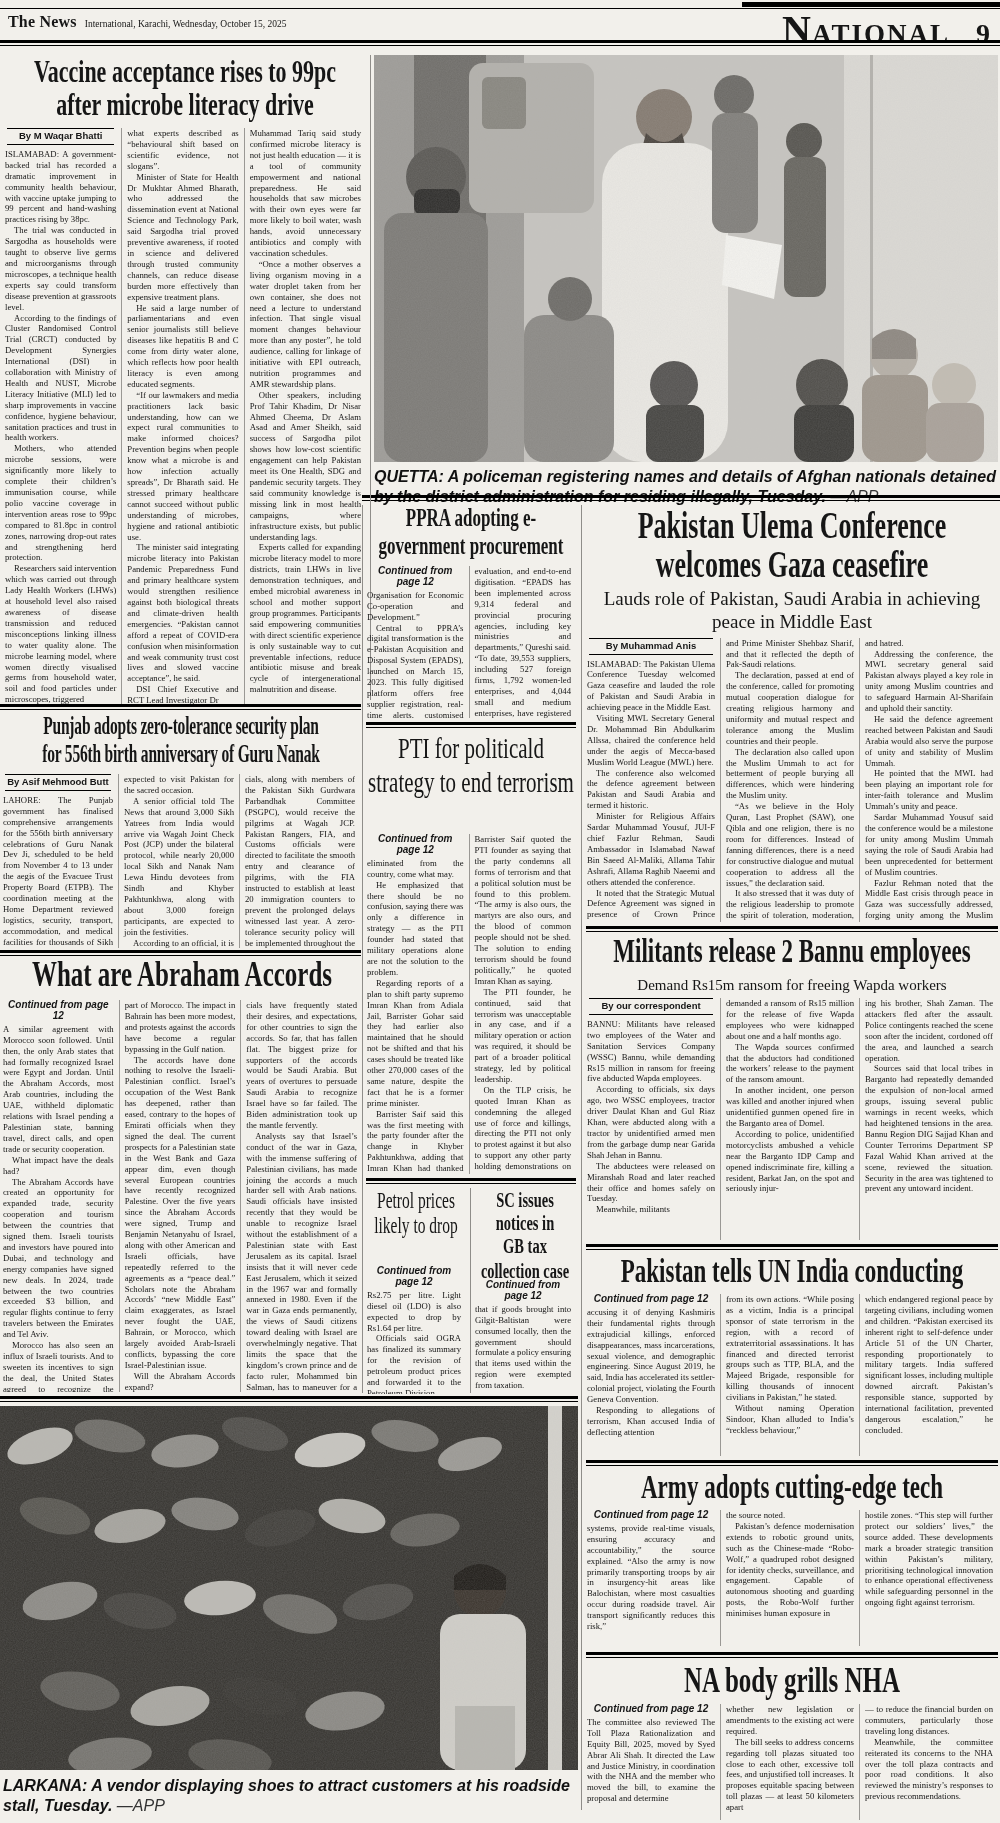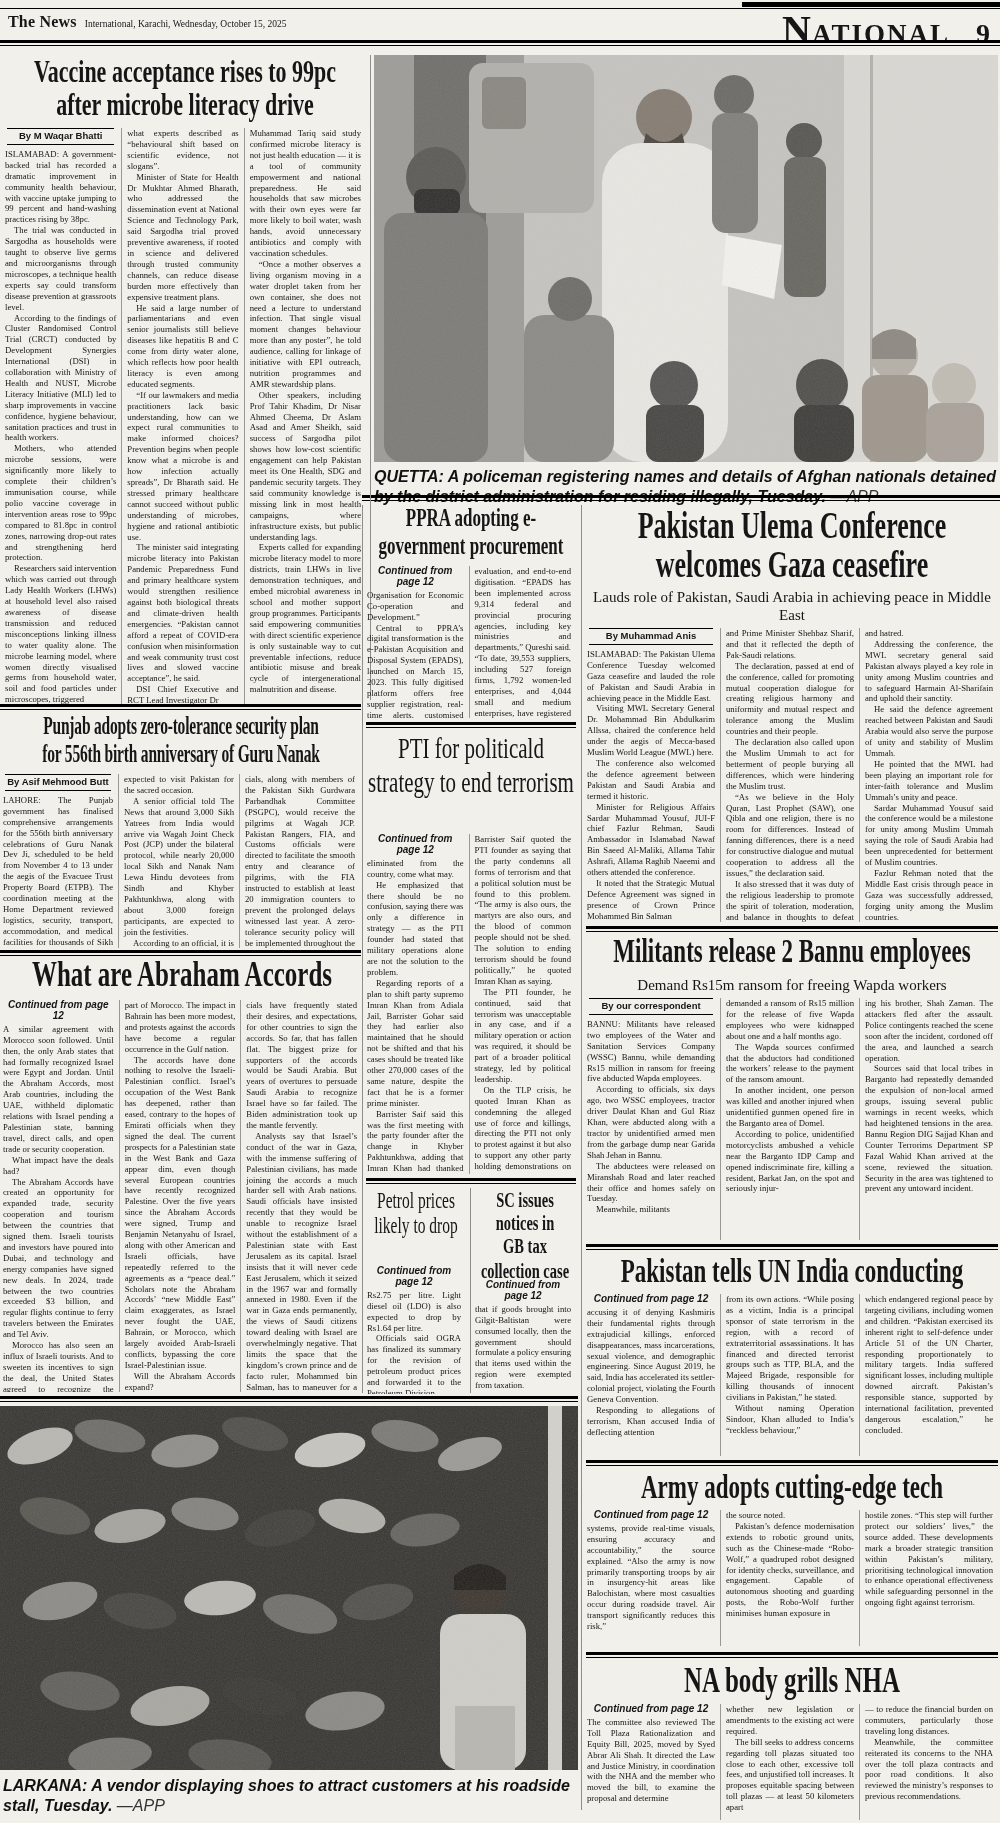--- a/index.html
+++ b/index.html
@@ -27,21 +27,21 @@
   .hl-guru{font-size:15.5px;line-height:1.12;letter-spacing:-.2px;transform:scaleY(1.6);}
   .hl-abraham{font-size:25px;line-height:1.0;}
   .hl-ppra{font-size:17px;line-height:1.1;}
   .hl-pti{font-size:21px;line-height:1.15;font-weight:normal;}
   .hl-petrol{font-size:15.5px;line-height:1.12;font-weight:normal;}
   .hl-sc{font-size:14.5px;line-height:1.12;}
   .hl-ulema{font-size:26px;line-height:1.05;}
   .hl-one{font-size:23px;line-height:1.0;}
   .hl-army{font-size:23px;line-height:1.0;}
   .hl-na{font-size:25px;line-height:1.0;}
-  .subhead{flex:none;text-align:center;font-size:15px;line-height:1.2;margin:2px 0 2px;}
+  .subhead{flex:none;text-align:center;font-size:19px;line-height:1.2;margin:2px 0 2px;}
   .subhead.small{font-size:15px;}
   .cols{flex:1;display:flex;overflow:hidden;margin-top:2px;}
   .col{flex:1;padding:0 5px;border-left:1px solid #9a9894;overflow:hidden;
        font-size:8.7px;line-height:10.9px;text-align:justify;}
   .col:first-child{border-left:none;padding-left:1px;}
   .col p{margin:0;text-indent:9px;}
   .col p.first{text-indent:0;}
   .byline{font-family:"Liberation Sans","DejaVu Sans",sans-serif;font-weight:bold;font-size:9.5px;
           text-align:center;border-top:1.5px solid #000;border-bottom:1px solid #000;
           padding:2px 0;margin:0 2px 4px;}
@@ -248,21 +248,21 @@
       </div>
     <div class="cols">
         <div class="col">
           <div class="kicker">Continued from page 12</div>
           <p class="first">A similar agreement with Morocco soon followed. Until then, the only Arab states that had formally recognized Israel were Egypt and Jordan. Until the Abraham Accords, most Arab countries, including the UAE, withheld diplomatic relations with Israel pending a Palestinian state, banning travel, direct calls, and open trade or security cooperation.</p>
           <p>What impact have the deals had?</p>
           <p>The Abraham Accords have created an opportunity for expanded trade, security cooperation and tourism between the countries that signed them. Israeli tourists and investors have poured into Dubai, and technology and energy companies have signed new deals. In 2024, trade between the two countries exceeded $3 billion, and regular flights continue to ferry travelers between the Emirates and Tel Aviv.</p>
           <p>Morocco has also seen an influx of Israeli tourists. And to sweeten its incentives to sign the deal, the United States agreed to recognize the disputed Western Sahara territory as a sovereign</p>
         </div>
         <div class="col">
-          <p class="first">part of Morocco. The impact in Bahrain has been more modest, and protests against the accords have become a regular occurrence in the Gulf nation.</p>
+          <p class="first">part of Morocco. The impact in Bahrain has been more modest, and protests against the accords have become a regular bypassing in the Gulf nation.</p>
           <p>The accords have done nothing to resolve the Israeli-Palestinian conflict. Israel’s occupation of the West Bank has deepened, rather than eased, contrary to the hopes of Emirati officials when they signed the deal. The current prospects for a Palestinian state in the West Bank and Gaza appear dim, even though several European countries have recently recognized Palestine. Over the five years since the Abraham Accords were signed, Trump and Benjamin Netanyahu of Israel, along with other American and Israeli officials, have repeatedly referred to the agreements as a “peace deal.” Scholars note the Abraham Accords’ “new Middle East” claim exaggerates, as Israel never fought the UAE, Bahrain, or Morocco, which largely avoided Arab-Israeli conflicts, bypassing the core Israel-Palestinian issue.</p>
           <p>Will the Abraham Accords expand?</p>
         </div>
         <div class="col">
           <p class="first">cials have frequently stated their desires, and expectations, for other countries to sign the accords. So far, that has fallen flat. The biggest prize for supporters of the accords would be Saudi Arabia. But years of overtures to persuade Saudi Arabia to recognize Israel have so far failed. The Biden administration took up the mantle fervently.</p>
           <p>Analysts say that Israel’s conduct of the war in Gaza, with the immense suffering of Palestinian civilians, has made joining the accords a much harder sell with Arab nations. Saudi officials have insisted recently that they would be unable to recognize Israel without the establishment of a Palestinian state with East Jerusalem as its capital. Israel insists that it will never cede East Jerusalem, which it seized in the 1967 war and formally annexed in 1980. Even if the war in Gaza ends permanently, the views of Saudi citizens toward dealing with Israel are overwhelmingly negative. That limits the space that the kingdom’s crown prince and de facto ruler, Mohammed bin Salman, has to maneuver for a deal.</p>
         </div>
       </div>
   </section>
 
@@ -276,21 +276,21 @@
           <div class="byline">By Muhammad Anis</div>
           <p class="first">ISLAMABAD: The Pakistan Ulema Conference Tuesday welcomed Gaza ceasefire and lauded the role of Pakistan and Saudi Arabia in achieving peace in the Middle East.</p>
           <p>Visiting MWL Secretary General Dr. Mohammad Bin Abdulkarim Allssa, chaired the conference held under the aegis of Mecca-based Muslim World League (MWL) here.</p>
           <p>The conference also welcomed the defence agreement between Pakistan and Saudi Arabia and termed it historic.</p>
           <p>Minister for Religious Affairs Sardar Muhammad Yousuf, JUI-F chief Fazlur Rehman, Saudi Ambassador in Islamabad Nawaf Bin Saeed Al-Maliki, Allama Tahir Ashrafi, Allama Raghib Naeemi and others attended the conference.</p>
           <p>It noted that the Strategic Mutual Defence Agreement was signed in presence of Crown Prince Mohammed Bin Salman</p>
         </div>
         <div class="col">
           <p class="first">and Prime Minister Shehbaz Sharif, and that it reflected the depth of Pak-Saudi relations.</p>
           <p>The declaration, passed at end of the conference, called for promoting mutual cooperation dialogue for creating religious harmony and uniformity and mutual respect and tolerance among the Muslim countries and their people.</p>
-          <p>The declaration also called upon the Muslim Ummah to act for betterment of people burying all differences, which were hindering the Muslim trust.</p>
+          <p>The declaration also called upon the Muslim Ummah to act for betterment of people burying all differences, which were hindering the Muslim unity.</p>
           <p>“As we believe in the Holy Quran, Last Prophet (SAW), one Qibla and one religion, there is no room for differences. Instead of fanning differences, there is a need for constructive dialogue and mutual cooperation to address all the issues,” the declaration said.</p>
           <p>It also stressed that it was duty of the religious leadership to promote the spirit of toleration, moderation, and balance in thoughts to defeat extremism</p>
         </div>
         <div class="col">
           <p class="first">and hatred.</p>
           <p>Addressing the conference, the MWL secretary general said Pakistan always played a key role in unity among Muslim countries and to safeguard Harmain Al-Sharifain and uphold their sanctity.</p>
           <p>He said the defence agreement reached between Pakistan and Saudi Arabia would also serve the purpose of unity and stability of Muslim Ummah.</p>
           <p>He pointed that the MWL had been playing an important role for inter-faith tolerance and Muslim Ummah’s unity and peace.</p>
           <p>Sardar Muhammad Yousuf said the conference would be a milestone for unity among Muslim Ummah saying the role of Saudi Arabia had been unprecedented for betterment of Muslim countries.</p>
           <p>Fazlur Rehman noted that the Middle East crisis through peace in Gaza was successfully addressed, forging unity among the Muslim countries.</p>

